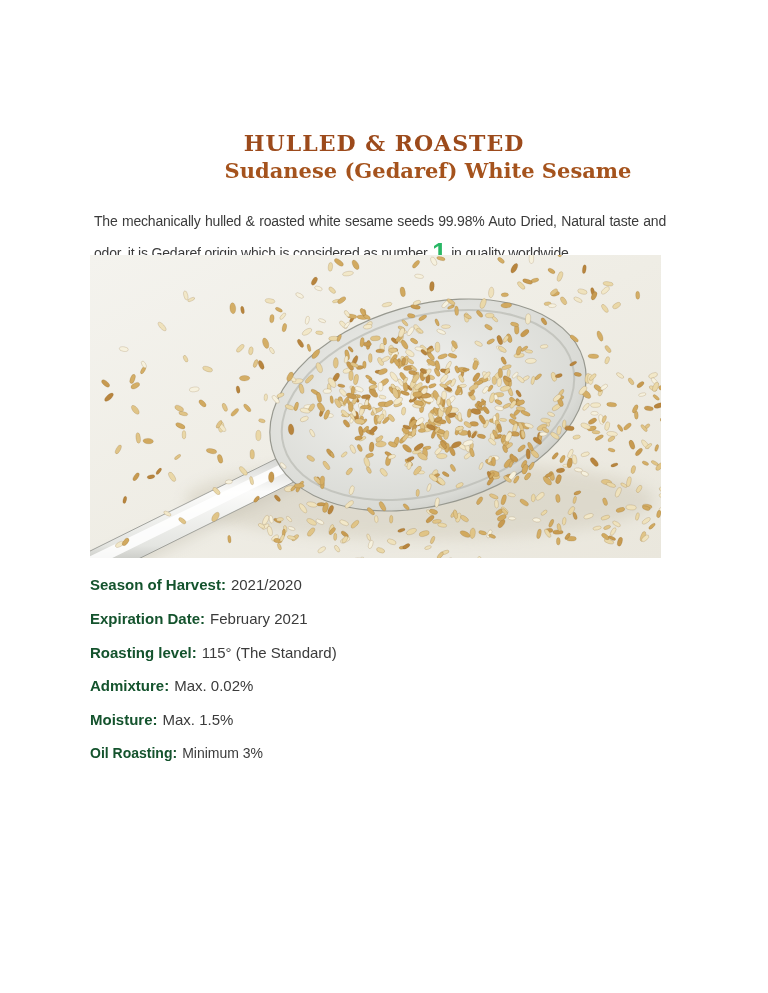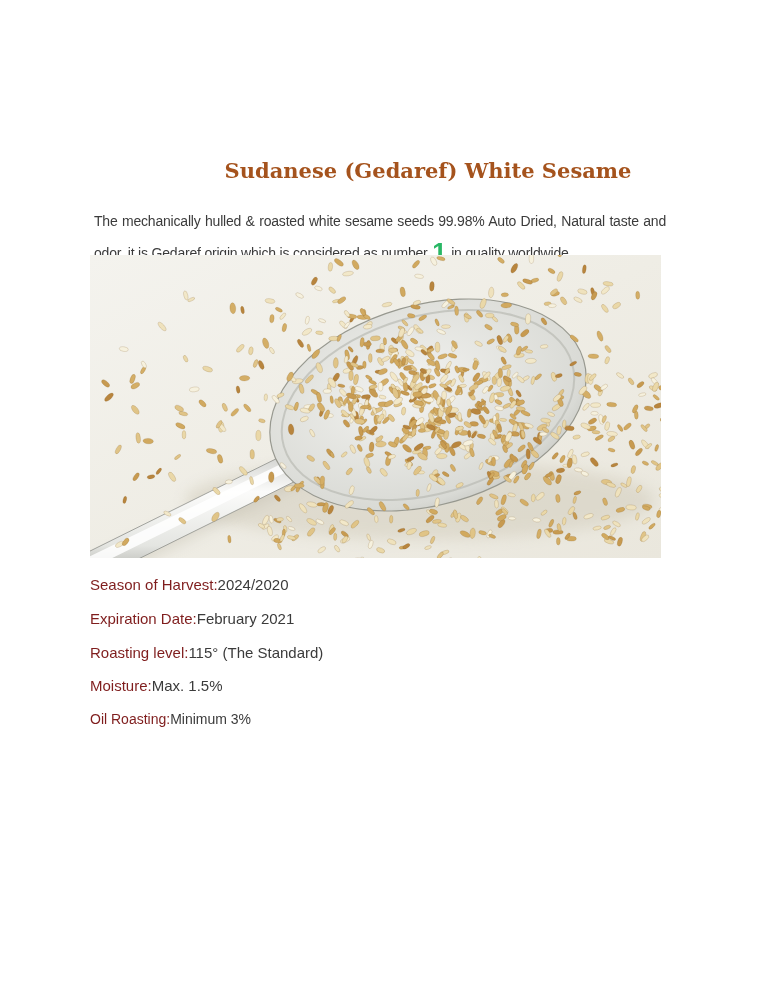--- a/index.html
+++ b/index.html
@@ -54,29 +54,31 @@
     position:absolute;top:576px;left:90px;width:560px;
   }
   .spec-row{
     height:33.8px;
     font-size:15px;
     color:var(--c-body,#3B3B3B);
     white-space:nowrap;
   }
   .spec-row.small{font-size:14px;}
   .spec-label{
-    font-weight:normal;
-    color:#7f1d1d;
+    font-weight:bold;
+    color:#14532d;
+    margin-right:5px;
   }
 </style>
 </head>
 <body>
 
 <div class="page">
 
+  <div class="doc-title">HULLED &amp; ROASTED</div>
   <div class="doc-subtitle">Sudanese (Gedaref) White Sesame</div>
 
   <p class="intro"><span>The mechanically hulled &amp; roasted white sesame seeds 99.98% Auto Dried, Natural taste and odor, it is Gedaref origin which is considered as number </span><span class="one">1</span><span> in quality worldwide.</span></p>
 
   <div class="photo">
     <svg id="photo-svg" width="571" height="303" viewBox="0 0 571 303" xmlns="http://www.w3.org/2000/svg">
       <defs>
         <linearGradient id="bgGrad" x1="0" y1="0" x2="1" y2="1">
           <stop offset="0" stop-color="#f4f3ee"></stop>
           <stop offset="0.5" stop-color="#efede5"></stop>
@@ -969,20 +971,21 @@
           <ellipse cx="315.4" cy="125.4" rx="3.5" ry="1.6" transform="rotate(122 315.4 125.4)" fill="#ead8a8" stroke="rgba(125,88,34,0.35)" stroke-width="0.5"></ellipse>
           <ellipse cx="181.9" cy="95.6" rx="3.6" ry="1.8" transform="rotate(56 181.9 95.6)" fill="#f2e8c9" stroke="rgba(125,88,34,0.35)" stroke-width="0.5"></ellipse>
           <ellipse cx="462.2" cy="50.7" rx="4.0" ry="1.9" transform="rotate(178 462.2 50.7)" fill="#f6f1de" stroke="rgba(125,88,34,0.35)" stroke-width="0.5"></ellipse>
           <ellipse cx="262.8" cy="194.1" rx="4.7" ry="2.2" transform="rotate(65 262.8 194.1)" fill="#efe2bd" stroke="rgba(125,88,34,0.35)" stroke-width="0.5"></ellipse>
           <ellipse cx="504.1" cy="40.8" rx="4.5" ry="2.3" transform="rotate(115 504.1 40.8)" fill="#c79a50" stroke="rgba(125,88,34,0.35)" stroke-width="0.5"></ellipse>
         </g>
     </svg>
   </div>
 
   <div class="specs">
-    <div class="spec-row"><span class="spec-label">Season of Harvest:</span><span class="spec-value">2024/2020</span></div>
+    <div class="spec-row"><span class="spec-label">Season of Harvest:</span><span class="spec-value">2021/2020</span></div>
     <div class="spec-row"><span class="spec-label">Expiration Date:</span><span class="spec-value">February 2021</span></div>
     <div class="spec-row"><span class="spec-label">Roasting level:</span><span class="spec-value">115° (The Standard)</span></div>
+    <div class="spec-row"><span class="spec-label">Admixture:</span><span class="spec-value">Max. 0.02%</span></div>
     <div class="spec-row"><span class="spec-label">Moisture:</span><span class="spec-value">Max. 1.5%</span></div>
     <div class="spec-row small"><span class="spec-label">Oil Roasting:</span><span class="spec-value">Minimum 3%</span></div>
   </div>
 
 </div>
 
 </body></html>

